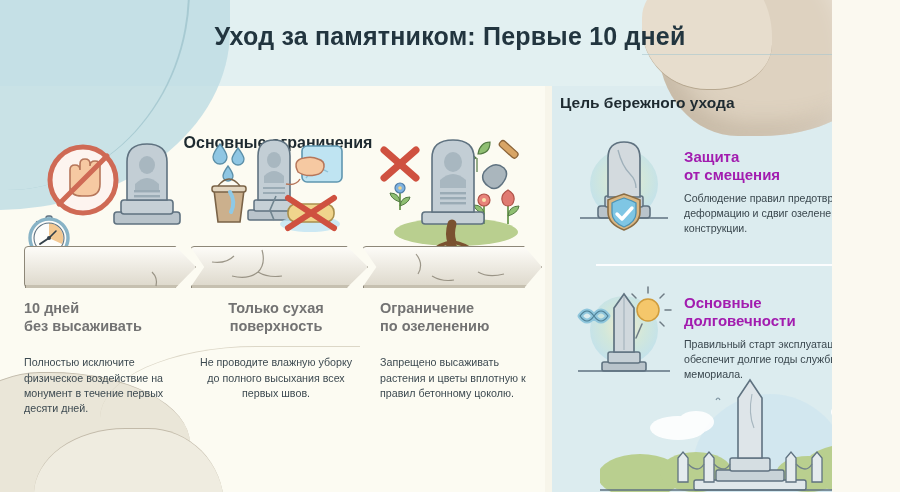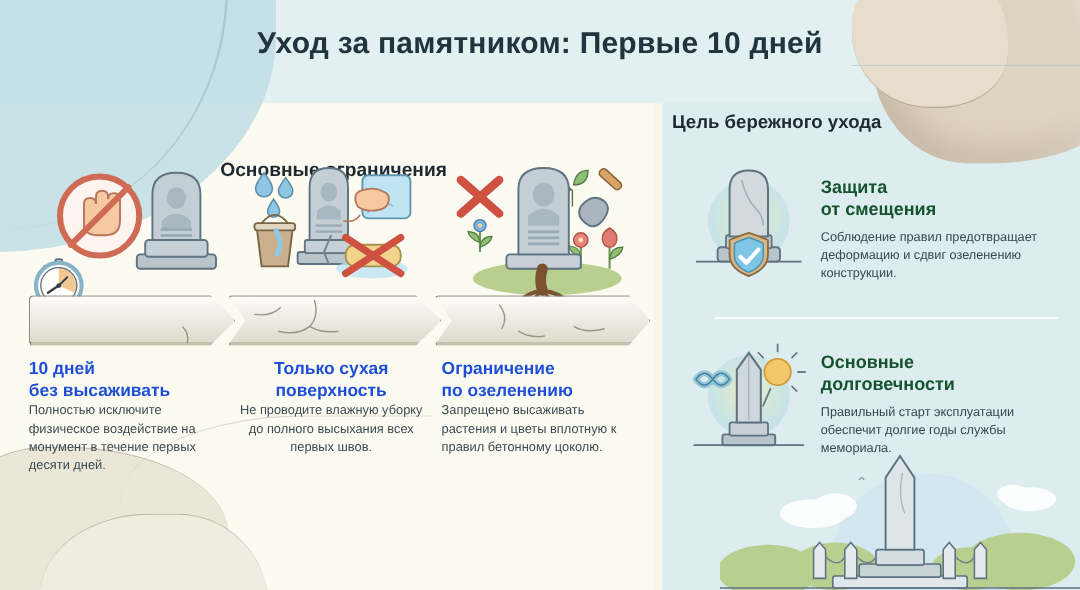--- a/index.html
+++ b/index.html
@@ -7,21 +7,21 @@
   body {
     width: 900px;
     height: 492px;
     overflow: hidden;
     font-family: "Liberation Sans", sans-serif;
     background: #fbf9f0;
   }
 
   .page {
     position: relative;
-    width: 900px;
+    width: 832px;
     height: 492px;
     overflow: hidden;
     background: #fbfaf1;
   }
 
   
   .bg-left-panel {
     position: absolute;
     left: 0; top: 0;
     width: 545px; height: 492px;
@@ -169,28 +169,28 @@
   .slab.s2 { left: 166px; width: 178px; clip-path: polygon(0 0, 88% 0, 100% 50%, 88% 100%, 0 100%, 8% 50%); }
   .slab.s3 { left: 338px; width: 180px; clip-path: polygon(0 0, 90% 0, 100% 50%, 90% 100%, 0 100%, 8% 50%); }
 
   .card-text {
     position: absolute;
     top: 300px;
     width: 160px;
   }
   .card-text.c1 { left: 24px; }
   .card-text.c2 { left: 196px; text-align: center; }
-  .card-text.c3 { left: 368px; }
+  .card-text.c3 { left: 380px; }
 
   .card-title {
     font-size: 14.5px;
     font-weight: bold;
-    color: #1d4ed8;
+    color: #737373;
     line-height: 1.22;
-    margin-bottom: 0;
+    margin-bottom: 20px;
   }
   .card-desc {
     font-size: 10.7px;
     color: #3d4a51;
     line-height: 1.42;
   }
 
   
   .benefit {
     position: absolute;
@@ -206,21 +206,21 @@
   .benefit-icon {
     width: 96px;
     height: 96px;
     flex: none;
     position: relative;
   }
   .benefit-body { padding-top: 12px; }
   .benefit-title {
     font-size: 15px;
     font-weight: bold;
-    color: #14532d;
+    color: #a21caf;
     line-height: 1.22;
     margin-bottom: 6px;
   }
   .benefit-desc {
     font-size: 10.6px;
     color: #3a474e;
     line-height: 1.42;
   }
 
   .panel-divider {

